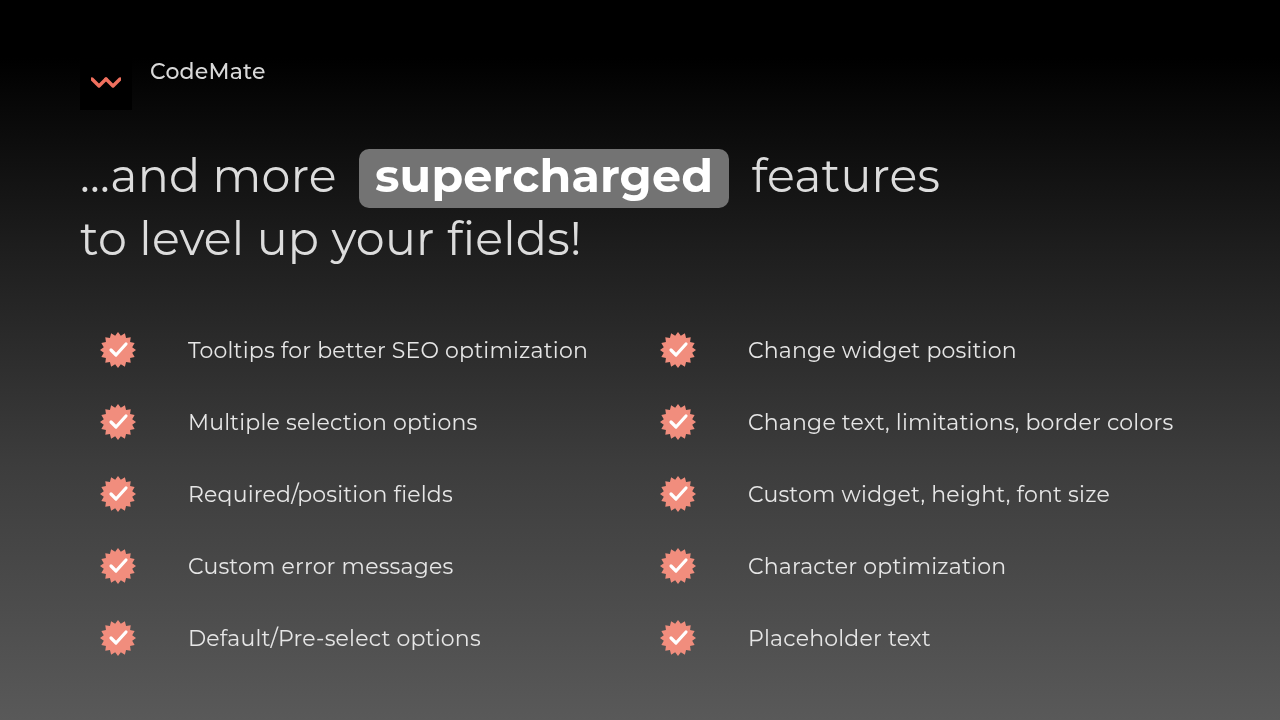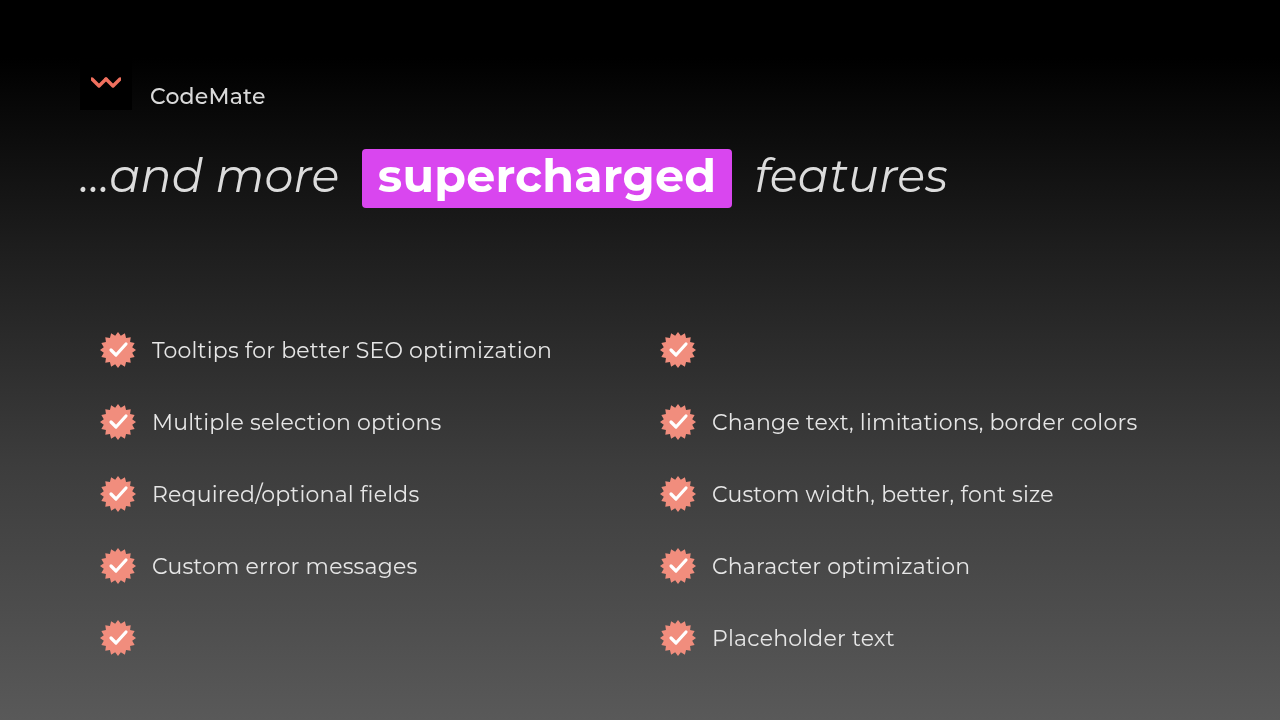--- a/index.html
+++ b/index.html
@@ -10,21 +10,21 @@
     color: #e9e9e9;
     letter-spacing: 0.2px;
   }
 
   
   .logo-block {
     position: absolute;
     left: 80px;
     top: 58px;
     display: flex;
-    align-items: flex-end;
+    align-items: flex-start;
     gap: 18px;
   }
   .logo-tile {
     width: 52px;
     height: 52px;
     background: #000;
     display: flex;
     align-items: center;
     justify-content: center;
   }
@@ -41,32 +41,31 @@
     left: 80px;
     top: 145px;
     right: 40px;
     font-size: 46px;
     line-height: 1.35;
     font-weight: 400;
     color: #dcdcdc;
   }
   .headline .pill {
     display: inline-block;
-    background: #d946ef;
+    background: #737373;
     color: #ffffff;
     font-weight: 700;
     padding: 2px 16px 6px 16px;
-    border-radius: 4px;
+    border-radius: 10px;
     margin: 0 10px;
     line-height: 1.1;
     vertical-align: baseline;
   }
   .headline .pre, .headline .post, .headline .line2 {
     vertical-align: baseline;
-    font-style: italic;
   }
 
   
   .features {
     position: absolute;
     left: 100px;
     right: 60px;
     top: 332px;
     display: flex;
     gap: 40px;
@@ -91,20 +90,21 @@
     flex: 0 0 36px;
     position: relative;
   }
   .badge svg { width: 36px; height: 36px; display: block; }
 
   .item-label {
     font-size: 22px;
     font-weight: 400;
     color: #e6e6e6;
     white-space: nowrap;
+    margin-left: 36px;
   }
 </style>
 </head>
 <body>
 
 <div class="logo-block">
   <div class="logo-tile">
     <span>
       <svg viewBox="0 0 30 20">
         <polyline points="1,5 8,12 15,5" fill="none" stroke="#f0705e" stroke-width="3.4" stroke-linecap="round" stroke-linejoin="round"></polyline>
@@ -112,20 +112,21 @@
       </svg>
     </span>
   </div>
   <span class="logo-label">CodeMate</span>
 </div>
 
 <div class="headline">
   <span class="pre">...and more</span>
   <span class="pill">supercharged</span>
   <span class="post">features</span><br>
+  <span class="line2">to level up your fields!</span>
 </div>
 
 <div class="features">
   <div class="col">
     <div class="item">
       <span class="badge">
           <svg viewBox="0 0 36 36">
             <path d="M18.00 0.00L20.83 3.78L24.89 1.37L26.06 5.94L30.73 5.27L30.06 9.94L34.63 11.11L32.22 15.17L36.00 18.00L32.22 20.83L34.63 24.89L30.06 26.06L30.73 30.73L26.06 30.06L24.89 34.63L20.83 32.22L18.00 36.00L15.17 32.22L11.11 34.63L9.94 30.06L5.27 30.73L5.94 26.06L1.37 24.89L3.78 20.83L0.00 18.00L3.78 15.17L1.37 11.11L5.94 9.94L5.27 5.27L9.94 5.94L11.11 1.37L15.17 3.78Z" fill="#f18d7d"></path>
             <polyline points="11,18 16,23 26,12" fill="none" stroke="#ffffff" stroke-width="3.2" stroke-linecap="round" stroke-linejoin="round"></polyline>
           </svg>
@@ -141,67 +142,69 @@
         </span>
       <span class="item-label">Multiple selection options</span>
     </div>
     <div class="item">
       <span class="badge">
           <svg viewBox="0 0 36 36">
             <path d="M18.00 0.00L20.83 3.78L24.89 1.37L26.06 5.94L30.73 5.27L30.06 9.94L34.63 11.11L32.22 15.17L36.00 18.00L32.22 20.83L34.63 24.89L30.06 26.06L30.73 30.73L26.06 30.06L24.89 34.63L20.83 32.22L18.00 36.00L15.17 32.22L11.11 34.63L9.94 30.06L5.27 30.73L5.94 26.06L1.37 24.89L3.78 20.83L0.00 18.00L3.78 15.17L1.37 11.11L5.94 9.94L5.27 5.27L9.94 5.94L11.11 1.37L15.17 3.78Z" fill="#f18d7d"></path>
             <polyline points="11,18 16,23 26,12" fill="none" stroke="#ffffff" stroke-width="3.2" stroke-linecap="round" stroke-linejoin="round"></polyline>
           </svg>
         </span>
-      <span class="item-label">Required/optional fields</span>
+      <span class="item-label">Required/position fields</span>
     </div>
     <div class="item">
       <span class="badge">
           <svg viewBox="0 0 36 36">
             <path d="M18.00 0.00L20.83 3.78L24.89 1.37L26.06 5.94L30.73 5.27L30.06 9.94L34.63 11.11L32.22 15.17L36.00 18.00L32.22 20.83L34.63 24.89L30.06 26.06L30.73 30.73L26.06 30.06L24.89 34.63L20.83 32.22L18.00 36.00L15.17 32.22L11.11 34.63L9.94 30.06L5.27 30.73L5.94 26.06L1.37 24.89L3.78 20.83L0.00 18.00L3.78 15.17L1.37 11.11L5.94 9.94L5.27 5.27L9.94 5.94L11.11 1.37L15.17 3.78Z" fill="#f18d7d"></path>
             <polyline points="11,18 16,23 26,12" fill="none" stroke="#ffffff" stroke-width="3.2" stroke-linecap="round" stroke-linejoin="round"></polyline>
           </svg>
         </span>
       <span class="item-label">Custom error messages</span>
     </div>
     <div class="item">
       <span class="badge">
           <svg viewBox="0 0 36 36">
             <path d="M18.00 0.00L20.83 3.78L24.89 1.37L26.06 5.94L30.73 5.27L30.06 9.94L34.63 11.11L32.22 15.17L36.00 18.00L32.22 20.83L34.63 24.89L30.06 26.06L30.73 30.73L26.06 30.06L24.89 34.63L20.83 32.22L18.00 36.00L15.17 32.22L11.11 34.63L9.94 30.06L5.27 30.73L5.94 26.06L1.37 24.89L3.78 20.83L0.00 18.00L3.78 15.17L1.37 11.11L5.94 9.94L5.27 5.27L9.94 5.94L11.11 1.37L15.17 3.78Z" fill="#f18d7d"></path>
             <polyline points="11,18 16,23 26,12" fill="none" stroke="#ffffff" stroke-width="3.2" stroke-linecap="round" stroke-linejoin="round"></polyline>
           </svg>
         </span>
+      <span class="item-label">Default/Pre-select options</span>
     </div>
   </div>
 
   <div class="col">
     <div class="item">
       <span class="badge">
           <svg viewBox="0 0 36 36">
             <path d="M18.00 0.00L20.83 3.78L24.89 1.37L26.06 5.94L30.73 5.27L30.06 9.94L34.63 11.11L32.22 15.17L36.00 18.00L32.22 20.83L34.63 24.89L30.06 26.06L30.73 30.73L26.06 30.06L24.89 34.63L20.83 32.22L18.00 36.00L15.17 32.22L11.11 34.63L9.94 30.06L5.27 30.73L5.94 26.06L1.37 24.89L3.78 20.83L0.00 18.00L3.78 15.17L1.37 11.11L5.94 9.94L5.27 5.27L9.94 5.94L11.11 1.37L15.17 3.78Z" fill="#f18d7d"></path>
             <polyline points="11,18 16,23 26,12" fill="none" stroke="#ffffff" stroke-width="3.2" stroke-linecap="round" stroke-linejoin="round"></polyline>
           </svg>
         </span>
+      <span class="item-label">Change widget position</span>
     </div>
     <div class="item">
       <span class="badge">
           <svg viewBox="0 0 36 36">
             <path d="M18.00 0.00L20.83 3.78L24.89 1.37L26.06 5.94L30.73 5.27L30.06 9.94L34.63 11.11L32.22 15.17L36.00 18.00L32.22 20.83L34.63 24.89L30.06 26.06L30.73 30.73L26.06 30.06L24.89 34.63L20.83 32.22L18.00 36.00L15.17 32.22L11.11 34.63L9.94 30.06L5.27 30.73L5.94 26.06L1.37 24.89L3.78 20.83L0.00 18.00L3.78 15.17L1.37 11.11L5.94 9.94L5.27 5.27L9.94 5.94L11.11 1.37L15.17 3.78Z" fill="#f18d7d"></path>
             <polyline points="11,18 16,23 26,12" fill="none" stroke="#ffffff" stroke-width="3.2" stroke-linecap="round" stroke-linejoin="round"></polyline>
           </svg>
         </span>
       <span class="item-label">Change text, limitations, border colors</span>
     </div>
     <div class="item">
       <span class="badge">
           <svg viewBox="0 0 36 36">
             <path d="M18.00 0.00L20.83 3.78L24.89 1.37L26.06 5.94L30.73 5.27L30.06 9.94L34.63 11.11L32.22 15.17L36.00 18.00L32.22 20.83L34.63 24.89L30.06 26.06L30.73 30.73L26.06 30.06L24.89 34.63L20.83 32.22L18.00 36.00L15.17 32.22L11.11 34.63L9.94 30.06L5.27 30.73L5.94 26.06L1.37 24.89L3.78 20.83L0.00 18.00L3.78 15.17L1.37 11.11L5.94 9.94L5.27 5.27L9.94 5.94L11.11 1.37L15.17 3.78Z" fill="#f18d7d"></path>
             <polyline points="11,18 16,23 26,12" fill="none" stroke="#ffffff" stroke-width="3.2" stroke-linecap="round" stroke-linejoin="round"></polyline>
           </svg>
         </span>
-      <span class="item-label">Custom width, better, font size</span>
+      <span class="item-label">Custom widget, height, font size</span>
     </div>
     <div class="item">
       <span class="badge">
           <svg viewBox="0 0 36 36">
             <path d="M18.00 0.00L20.83 3.78L24.89 1.37L26.06 5.94L30.73 5.27L30.06 9.94L34.63 11.11L32.22 15.17L36.00 18.00L32.22 20.83L34.63 24.89L30.06 26.06L30.73 30.73L26.06 30.06L24.89 34.63L20.83 32.22L18.00 36.00L15.17 32.22L11.11 34.63L9.94 30.06L5.27 30.73L5.94 26.06L1.37 24.89L3.78 20.83L0.00 18.00L3.78 15.17L1.37 11.11L5.94 9.94L5.27 5.27L9.94 5.94L11.11 1.37L15.17 3.78Z" fill="#f18d7d"></path>
             <polyline points="11,18 16,23 26,12" fill="none" stroke="#ffffff" stroke-width="3.2" stroke-linecap="round" stroke-linejoin="round"></polyline>
           </svg>
         </span>
       <span class="item-label">Character optimization</span>
     </div>

